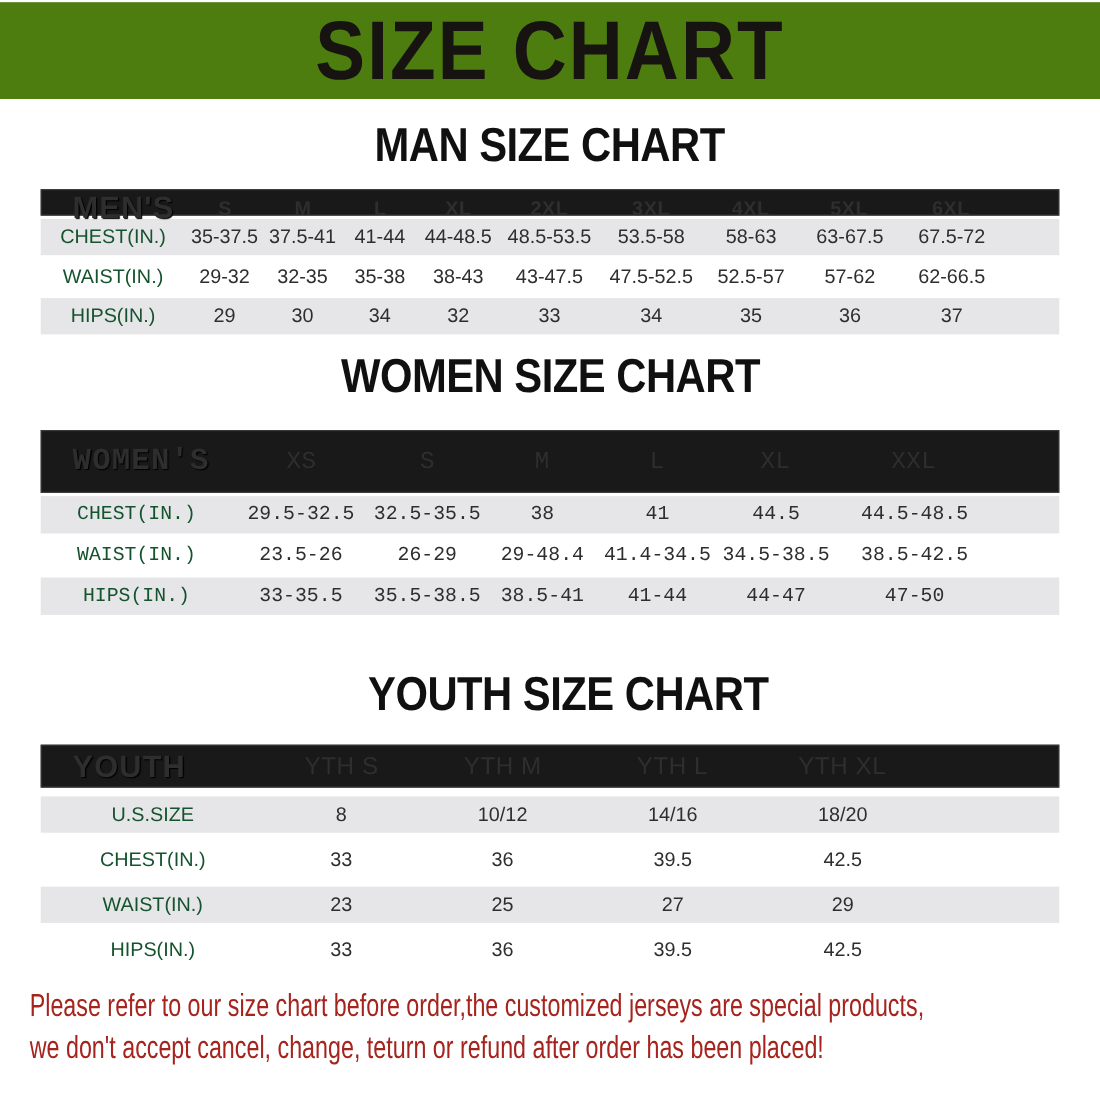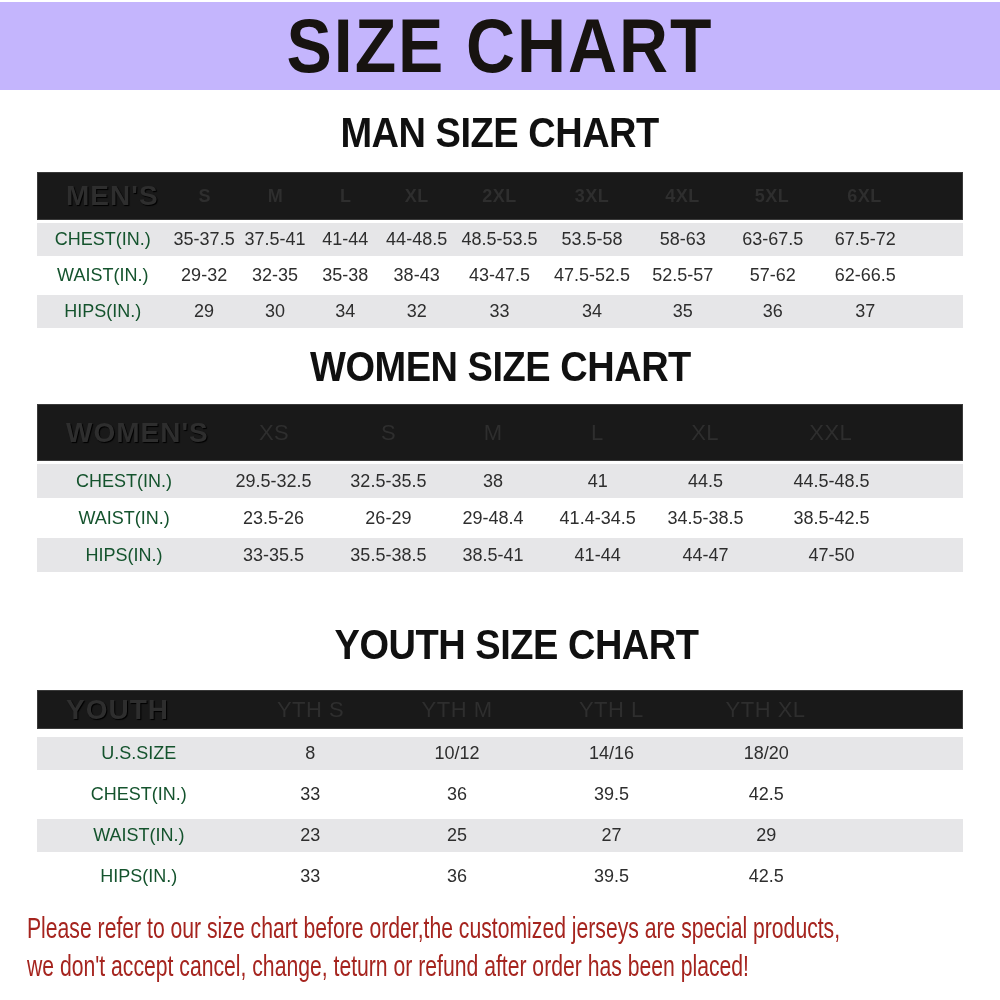--- a/index.html
+++ b/index.html
@@ -2,48 +2,48 @@
 <html><head>
 <meta charset="utf-8">
 <style>
   * { margin:0; padding:0; box-sizing:border-box; }
   html,body { width:1000px; height:1000px; background:#ffffff; overflow:hidden;
               font-family:"Liberation Sans", sans-serif; }
 
   .page { width:1000px; height:1000px; position:relative; }
 
   
-  .banner { height:90px; background:#c4b5fd; display:flex; align-items:center;
+  .banner { height:90px; background:#4d7c0f; display:flex; align-items:center;
             justify-content:center; border-top:2px solid #ffffff; }
   .banner-text { font-size:70px; font-weight:bold; color:#171310; letter-spacing:2px;
                  display:inline-block; transform:scale(0.97,1.08); }
 
   
   .section-heading { text-align:center; font-weight:bold; color:#101010;
                      font-size:40px; line-height:44px; }
   .hx { display:inline-block; transform:scale(0.95,1.08); letter-spacing:-0.5px; }
 
   .s-men   .section-heading { margin-top:20px; }
   .s-women .section-heading { margin-top:16px; }
   .s-youth .section-heading { margin-top:50px;padding-left:33px; }
 
   
   .size-table { margin-left:37px; margin-right:37px; }
   .s-men   .size-table { margin-top:18px; }
-  .s-women .size-table { margin-top:16px; }
+  .s-women .size-table { margin-top:27px;font-family:Liberation Mono, monospace; }
   .s-youth .size-table { margin-top:24px; }
 
   .trow { display:grid; align-items:center; }
 
   .t-men   .trow { grid-template-columns:14.2% 7.7% 7.6% 7.6% 7.8% 10.1% 9.9% 9.7% 9.7% 10.3%; }
   .t-women .trow { grid-template-columns:18.8% 13.5% 11.3% 11.3% 11.3% 12% 15.2%; }
   .t-youth .trow { grid-template-columns:22% 15% 16.7% 16.7% 16.7%; }
 
   .thead { background:#191919; color:#ffffff; border:1px solid #3a3a3a; }
-  .t-men   .thead { height:48px; }
+  .t-men   .thead { height:24px; }
   .t-women .thead { height:57px; }
   .t-youth .thead { height:39px; }
 
   .thead .tlabel { text-align:left; padding-left:28px; font-size:28px; font-weight:bold;
                    letter-spacing:1px; text-shadow:1px 1px 1px #000; }
   .thead .tcell:not(.tlabel) { font-weight:bold; letter-spacing:0.5px; }
   .t-men   .thead .tcell:not(.tlabel) { font-size:18px; }
   .t-women .thead .tcell:not(.tlabel),
   .t-youth .thead .tcell:not(.tlabel) { font-size:22px; font-weight:normal; }
 

